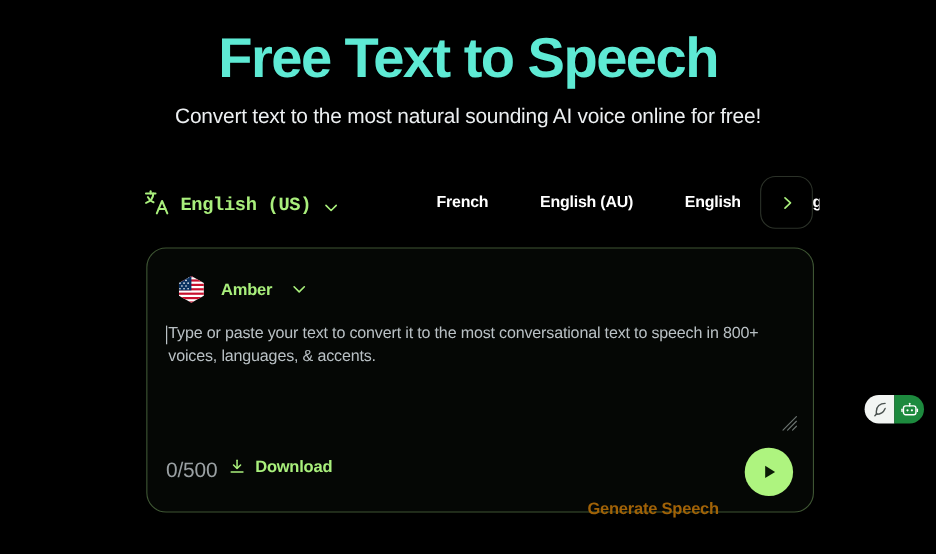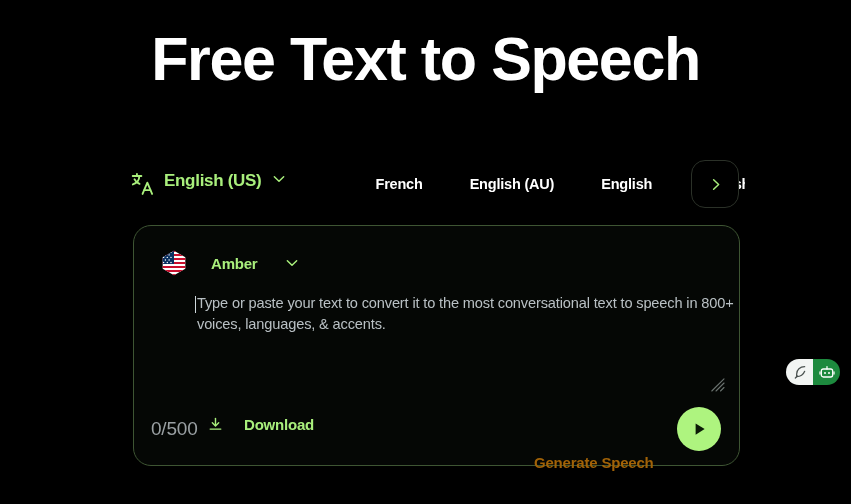--- a/index.html
+++ b/index.html
@@ -13,22 +13,22 @@
     position:relative;
     width:851px; height:504px;
     background:#000000;
   }
 
   
   .hero-title {
     position:absolute;
     top:24px; left:0; right:0;
     text-align:center;
-    color:#ffffff;
-    font-size:61px;
+    color:#5eead4;
+    font-size:51px;
     font-weight:bold;
     letter-spacing:-1.4px;
     line-height:1.15;
   }
   .hero-sub {
     position:absolute;
     top:96px; left:0; right:0;
     text-align:center;
     color:#eceff1;
     font-size:19px;
@@ -40,24 +40,25 @@
   .lang-strip {
     position:absolute;
     top:160px; left:130px;
     width:615px; height:48px;
     display:flex;
     align-items:center;
     overflow:hidden;
   }
   .lang-active {
     display:flex;
-    align-items:flex-start;
+    align-items:flex-end;
     gap:8px;
     flex:0 0 auto;
     cursor:pointer;
+    font-family:Liberation Mono, monospace;
   }
   .translate-icon {
     width:26px; height:26px;
     display:block;
   }
   .lang-active-label {
     color:#a9ef7c;
     font-size:17px;
     font-weight:bold;
     letter-spacing:-0.3px;
@@ -104,38 +105,38 @@
     background:#050705;
     border:1px solid #3e5533;
     border-radius:18px;
   }
 
   .voice-row {
     position:absolute;
     top:24px; left:27px;
     display:flex;
     align-items:center;
-    gap:24px;
+    gap:14px;
     cursor:pointer;
   }
   .flag-hex {
     width:26px; height:26px;
     display:block;
   }
   .voice-name {
     color:#a9ef7c;
     font-size:15px;
     font-weight:bold;
     letter-spacing:-0.2px;
   }
 
   .editor {
     position:absolute;
     top:67px; left:17px;
-    width:573px; height:100px;margin-left:44px;
+    width:573px; height:100px;
   }
   .caret {
     position:absolute;
     left:0px; top:3px;
     width:1px; height:17px;
     background:#cfd8dc;
   }
   .placeholder {
     position:absolute;
     left:2px; top:0;
@@ -182,21 +183,21 @@
     left:17px; top:192px;
     color:#9aa0a3;
     font-size:19px;
     letter-spacing:-0.2px;
   }
   .download-btn {
     position:absolute;
     left:73px; top:190px;
     display:flex;
     align-items:center;
-    gap:20px;
+    gap:8px;
     cursor:pointer;
   }
   .dl-icon { width:17px; height:17px; display:block; }
   .download-label {
     color:#a9ef7c;
     font-size:15px;
     font-weight:bold;
     letter-spacing:-0.2px;
   }
   .generate-btn {
@@ -222,20 +223,21 @@
     cursor:pointer;
   }
   .play-tri { width:18px; height:18px; display:block; }
 </style>
 </head>
 <body>
 
 <div class="page">
 
   <div class="hero-title">Free Text to Speech</div>
+  <div class="hero-sub">Convert text to the most natural sounding AI voice online for free!</div>
 
   <div class="lang-strip">
 
     <div class="lang-active">
       <span>
         <svg class="translate-icon" viewBox="0 0 24 24" fill="none" stroke="#a9ef7c" stroke-width="1.7" stroke-linecap="round" stroke-linejoin="round">
           <path d="M2.5 4.6h8"></path>
           <path d="M6.4 2.6v2"></path>
           <path d="M8.6 4.6c0 4-2.6 6.6-6 7.8"></path>
           <path d="M4.1 7.6c.9 2 2.6 3.5 4.7 4.3"></path>

